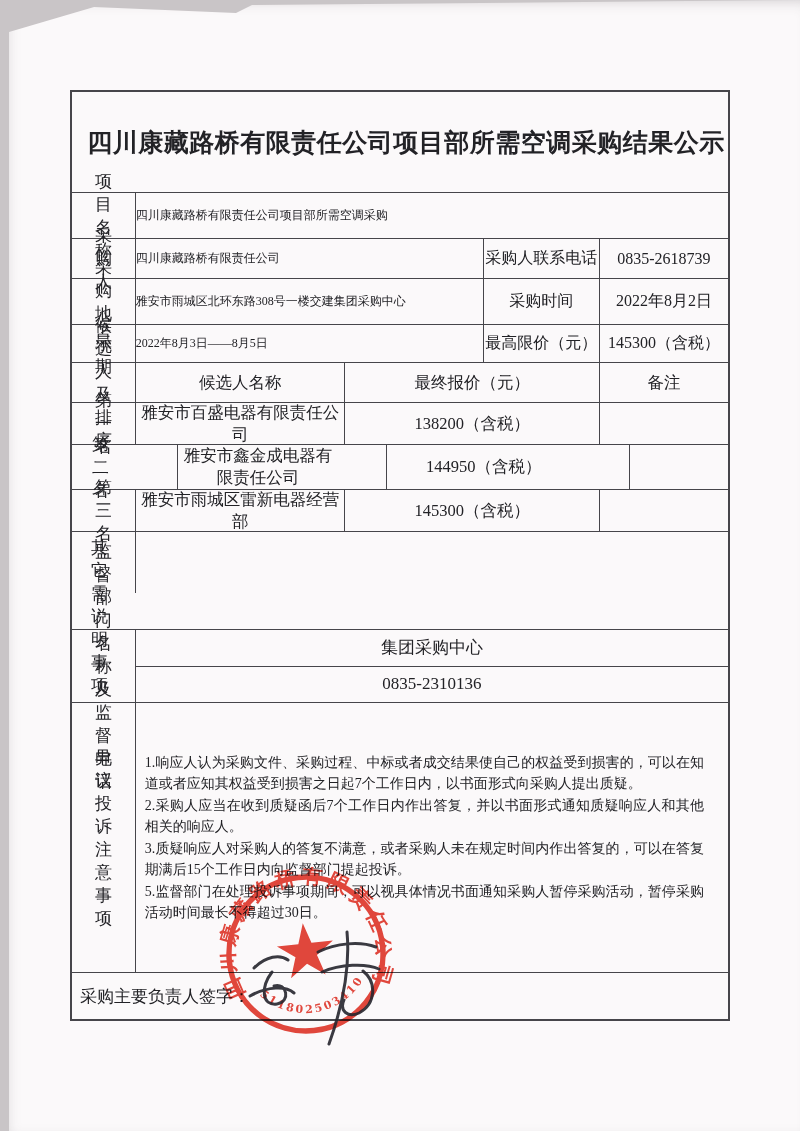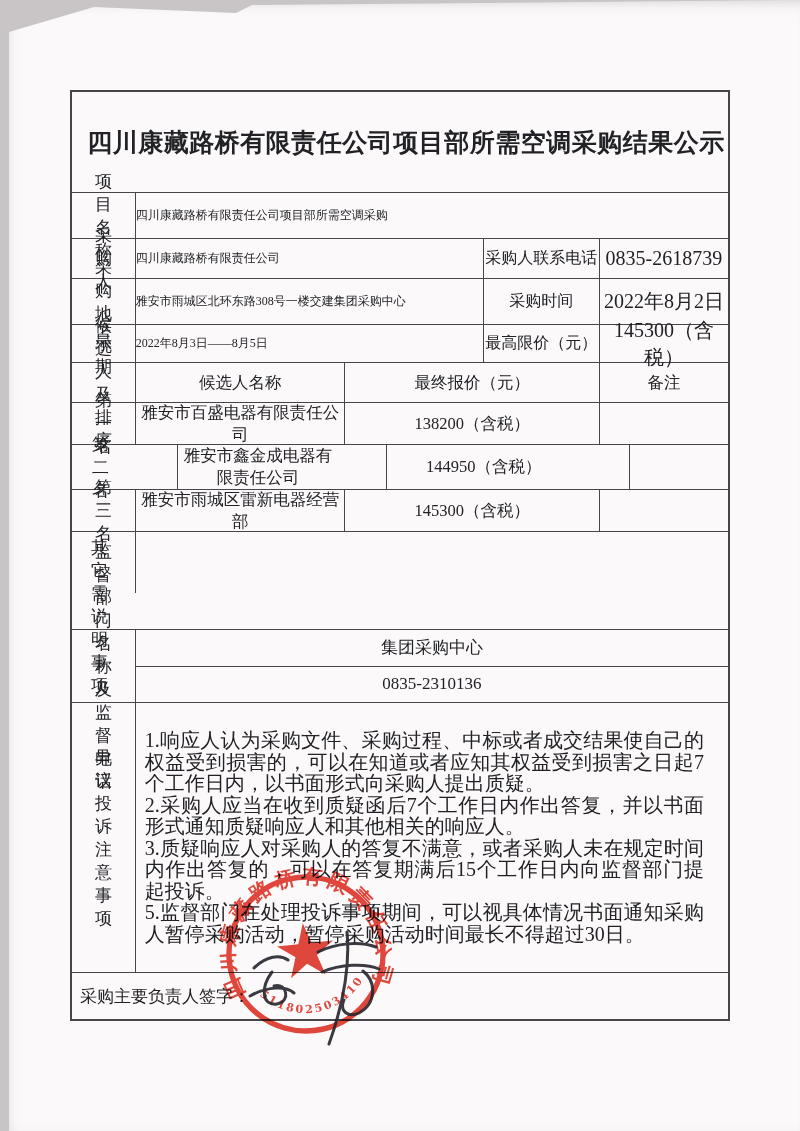--- a/index.html
+++ b/index.html
@@ -23,37 +23,37 @@
     background:transparent;
   }
   .row{display:flex;box-sizing:border-box;border-top:1.5px solid var(--line);}
   .row.first{border-top:none;}
   .c{box-sizing:border-box;display:flex;align-items:center;}
   .c + .c{border-left:1.5px solid var(--line);}
   .label{width:63px;justify-content:center;text-align:center;
     font-size:17px;line-height:23px;padding:2px 19px;}
   .w-val{width:350px;}
   .w-sublabel{width:117px;justify-content:center;text-align:center;font-size:16px;}
-  .w-subval{width:130px;justify-content:center;text-align:center;font-size:20px;}
+  .w-subval{width:130px;justify-content:center;text-align:center;font-size:16px;}
   .w-name{width:211px;justify-content:center;text-align:center;font-size:16.5px;}
   .w-price{width:256px;justify-content:center;text-align:center;font-size:16.5px;}
   .w-remark{width:130px;}
   .w-rest{width:597px;}
   .left-val{font-size:12px;}
   .r-title{height:100px;justify-content:flex-end;padding-left:12px;}
   .title-cell{width:660px;justify-content:center;text-align:center;
     font-size:25px;font-weight:700;letter-spacing:.5px;}
   .r1{height:46px;} .r2{height:40px;} .r3{height:46px;} .r4{height:38px;}
   .r5{height:40px;} .r6{height:42px;} .r7{height:45px;gap:48px;} .r8{height:42px;}
   .r9{height:62px;} .r10{height:73px;margin-top:36px;} .r11{height:270px;} .r12{height:47px;}
   .sup-col{width:597px;display:flex;flex-direction:column;border-left:1.5px solid var(--line);box-sizing:border-box;}
   .sup-sub{flex:1;display:flex;align-items:center;justify-content:center;font-size:17px;box-sizing:border-box;}
   .sup-sub + .sup-sub{border-top:1.5px solid var(--line);}
   .obj-cell{width:597px;display:flex;flex-direction:column;justify-content:center;
-    padding:10px 24px 10px 9px;font-size:20px;line-height:21.5px;}
+    padding:10px 24px 10px 9px;font-size:14px;line-height:21.5px;}
   .obj-item{text-align:justify;}
   .sig-cell{width:660px;font-size:17px;padding-left:8px;}
   .stamp{position:absolute;left:220px;top:868px;width:172px;height:172px;
     transform:rotate(-6deg);mix-blend-mode:multiply;opacity:.93;}
   .signature{position:absolute;left:226px;top:916px;width:185px;height:135px;}
 </style>
 </head>
 <body>
 
 <div class="paper">

